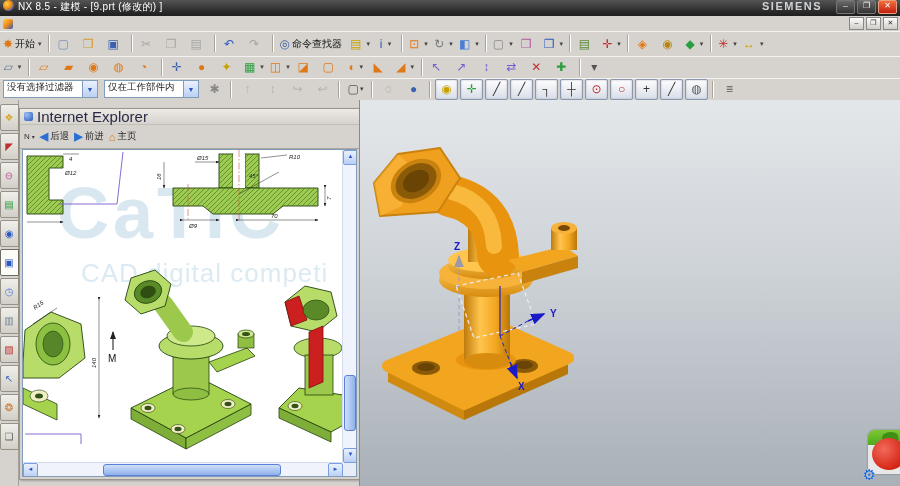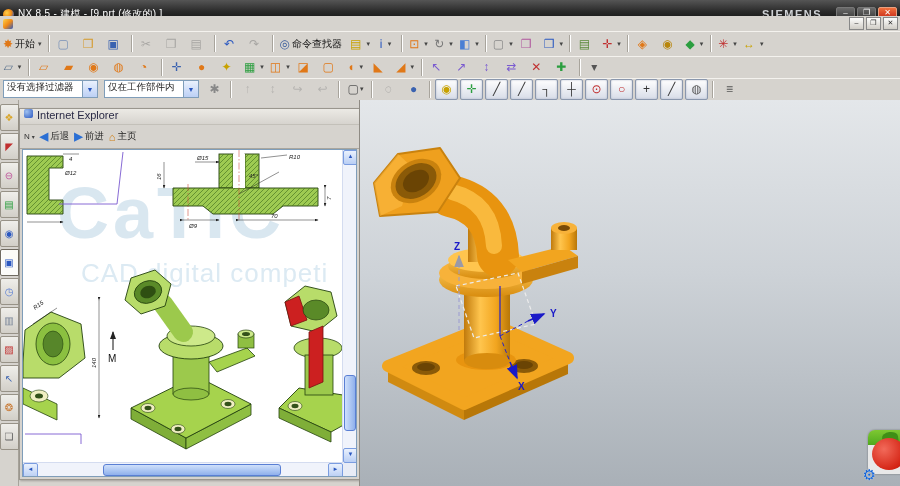--- a/index.html
+++ b/index.html
@@ -2,21 +2,21 @@
 <html><head>
 <meta charset="utf-8">
 <style>
   html,body{margin:0;padding:0}
   body{width:900px;height:486px;position:relative;overflow:hidden;
        font-family:"Liberation Sans",sans-serif;background:#d6d3ce;
        -webkit-font-smoothing:antialiased}
   
   .titlebar{position:absolute;left:0;top:0;right:0;height:28px;
     background:linear-gradient(#555 0%,#2b2b2b 40%,#000 100%);
-    display:flex;align-items:center;color:#fff;font-size:10px}
+    display:flex;align-items:flex-start;color:#fff;font-size:10px}
   .nx-logo{width:11px;height:11px;margin:0 4px 0 3px;border-radius:50%;
     background:radial-gradient(circle at 35% 35%,#ffd24a 0%,#f08a18 45%,#2b58c0 80%,#123a8a 100%)}
   .title-text{flex:0 1 auto;white-space:nowrap;letter-spacing:.3px}
   .titlebar .spacer{flex:1}
   .brand{font-weight:bold;letter-spacing:1.5px;color:#cfd2d6;font-size:11px;margin-right:14px}
   .winbtn{width:17px;height:12px;margin-right:2px;border:1px solid #777;border-radius:2px;
     background:linear-gradient(#6a6a6a,#333);color:#fff;font-size:8px;line-height:10px;
     text-align:center;cursor:default}
   .winbtn.close{background:linear-gradient(#f0703c,#c21e12);border-color:#e8a080;margin-right:3px}
   
@@ -51,21 +51,21 @@
   .main{position:absolute;left:0;top:100px;right:0;bottom:0;background:#d6d3ce}
   .resbar{position:absolute;left:0;top:0;bottom:0;width:18px;background:#d6d3ce;
     border-right:1px solid #a8a49c;display:flex;flex-direction:column;align-items:center;padding-top:4px}
   .rtab{width:17px;height:25px;margin-bottom:2px;border:1px solid #979287;border-radius:2px 0 0 2px;
     background:linear-gradient(#efeeea,#d2cfc8);display:flex;align-items:center;justify-content:center;cursor:default}
   .rtab .ticon{font-size:10px}
   .rtab.active{background:#fbfbf8;border-color:#6f6a60;box-shadow:inset 1px 0 0 #fff}
   
   .iepane{position:absolute;left:19px;top:8px;width:339px;height:370px;
     background:#d6d3ce;border:1px solid #9a968e;box-shadow:1px 1px 2px rgba(0,0,0,.25)}
-  .iehead{height:15px;display:flex;font-size:11px;color:#2a2a46;
+  .iehead{height:15px;display:flex;align-items:center;font-size:15px;color:#2a2a46;
     background:linear-gradient(#eceae5,#d6d3ce)}
   .ieicon{width:9px;height:9px;margin:0 4px 0 4px;border-radius:2px;
     background:radial-gradient(circle at 30% 30%,#9ec0f0,#2b58c0)}
   .ietools{height:23px;display:flex;align-items:center;background:#d6d3ce;border-top:1px solid #c3c0b9;
     border-bottom:1px solid #aaa69e;font-size:9.5px;color:#222}
   .iebtn{display:flex;align-items:center;margin-left:5px;cursor:default}
   .iebtn .nav{font-size:11px;font-weight:bold;margin-right:2px}
   .iebtn .back-g{color:#2b6fd4}.iebtn .fwd-g{color:#2b6fd4}.iebtn .home-g{color:#d08018}
   .iemenu{font-size:8px;color:#333;margin-left:4px;display:flex;align-items:center}
   .iemenu::after{content:"▾";font-size:6px;margin-left:2px;color:#444}

